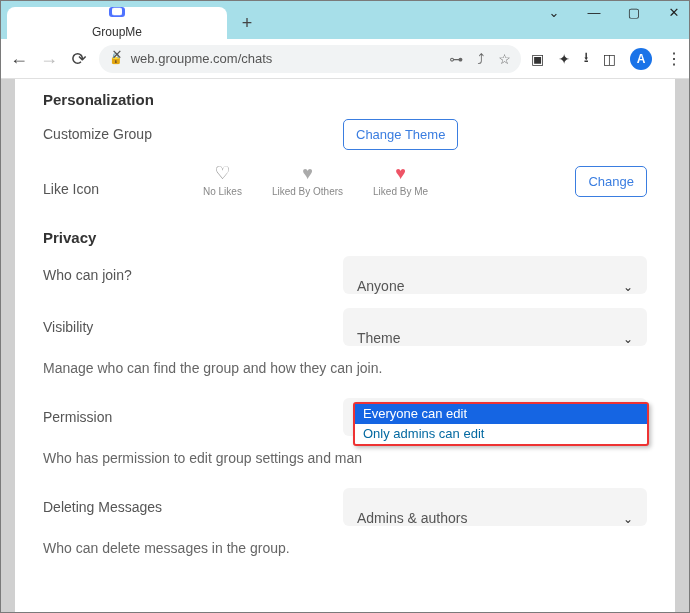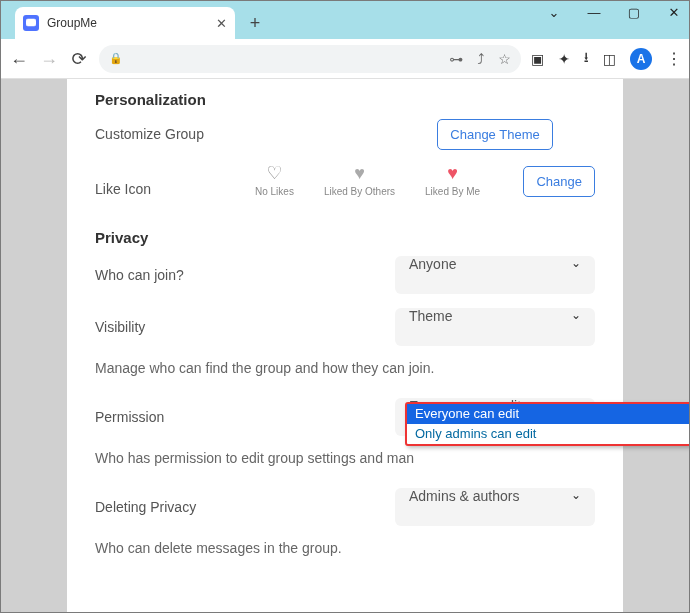--- a/index.html
+++ b/index.html
@@ -26,23 +26,24 @@
     align-items: flex-end;
     position: relative;
   }
   .tab {
     width: 220px;
     height: 32px;
     background: #fff;
     border-radius: 8px 8px 0 0;
     display: flex;
     align-items: center;
-    margin-left: 14px;
+    margin-left: 6px;
     padding: 0 8px;
     gap: 8px;
+    flex-direction: column;
   }
   .tab .favicon {
     width: 16px; height: 16px; border-radius: 3px;
     background: #4f73ff;
     display: flex; align-items: center; justify-content: center;
     color: #fff; font-size: 10px;
   }
   .tab .title {
     flex: 1;
     font-size: 12px;
@@ -106,21 +107,21 @@
   
   .viewport {
     flex: 1;
     background: #d0d0d0;
     display: flex;
     justify-content: center;
     overflow: hidden;
     position: relative;
   }
   .page {
-    width: 556px;
+    width: 660px;
     background: #fff;
     padding: 8px 28px 40px 28px;
     overflow: visible;
     position: relative;
   }
   .section-title {
     font-weight: 700;
     color: #333;
     font-size: 15px;
     margin-top: 4px;
@@ -157,21 +158,21 @@
   .heart.outline { color: #888; }
   .heart.gray { color: #aaa; }
   .heart.red { color: #ee5466; }
   .like-caption { font-size: 10px; color: #888; white-space: nowrap; }
 
   .select {
     background: #f4f4f4;
     border-radius: 6px;
     height: 38px;
     display: flex;
-    align-items: flex-start;
+    align-items: flex-end;
     padding: 0 14px;
     color: #555;
     font-size: 14px;
     cursor: pointer;
     position: relative;
   }
   .select .chev { margin-left: auto; color: #333; font-size: 12px; }
   .desc {
     color: #666;
     font-size: 14px;
@@ -229,20 +230,21 @@
       <span>✕</span>
     </div>
   </div>
 
   <div class="toolbar">
     <span class="nav-arrow">←</span>
     <span class="nav-arrow fwd">→</span>
     <span class="reload">⟳</span>
     <div class="omnibox">
       <span class="lock">🔒</span>
+      <span>web.groupme.com/chats</span>
       <div class="right-icons">
         <span>⊶</span>
         <span>⤴</span>
         <span>☆</span>
       </div>
     </div>
     <div class="toolbar-icons">
       <span>▣</span>
       <span>✦</span>
       <span>⭳</span>
@@ -254,21 +256,21 @@
     </div>
   </div>
 
   <div class="viewport">
     <div class="page">
 
       <div class="section-title">Personalization</div>
 
       <div class="row">
         <div class="label">Customize Group</div>
-        <div class="control" style="display:flex;justify-content:center">
+        <div class="control" style="display:flex;justify-content:flex-start">
           <button class="btn-outline">Change Theme</button>
         </div>
       </div>
 
       <div class="row" style="align-items:flex-end">
         <div class="label" style="width:110px">Like Icon</div>
         <div class="like-icons" style="margin-left:50px">
           <div class="like-col">
             <span class="heart outline">♡</span>
             <span class="like-caption">No Likes</span>
@@ -319,21 +321,21 @@
             <span>Everyone can edit</span>
             <span class="chev">⌄</span>
           </div>
         </div>
       </div>
 
       <div class="desc">Who has permission to edit group settings and man</div>
 
 
       <div class="row">
-        <div class="label">Deleting Privacy</div>
+        <div class="label">Deleting Messages</div>
         <div class="control">
           <div class="select">
             <span>Admins &amp; authors</span>
             <span class="chev">⌄</span>
           </div>
         </div>
       </div>
 
       <div class="desc">Who can delete messages in the group.</div>
 

